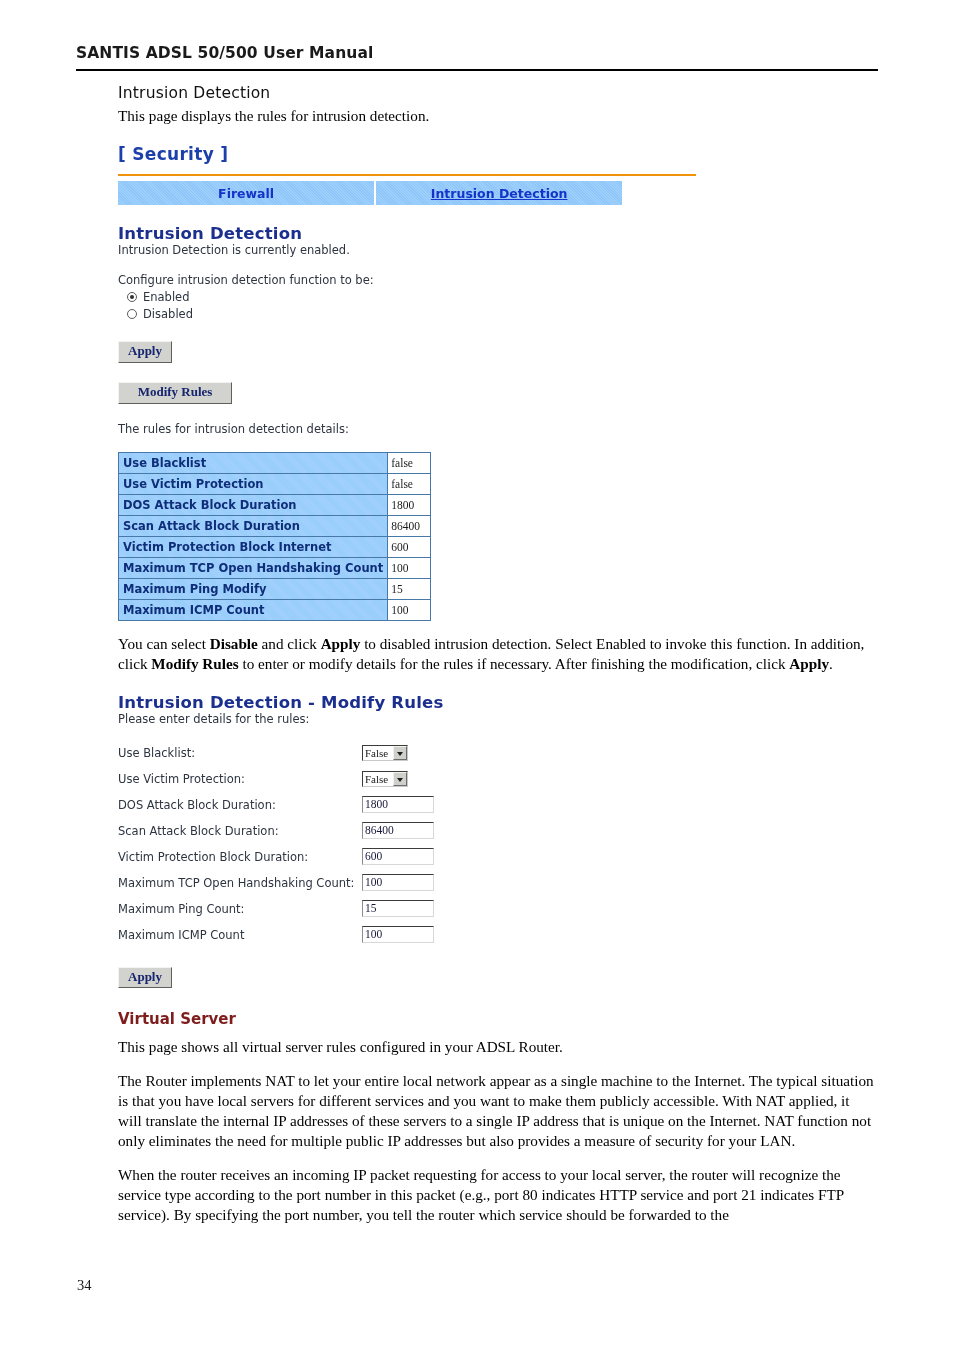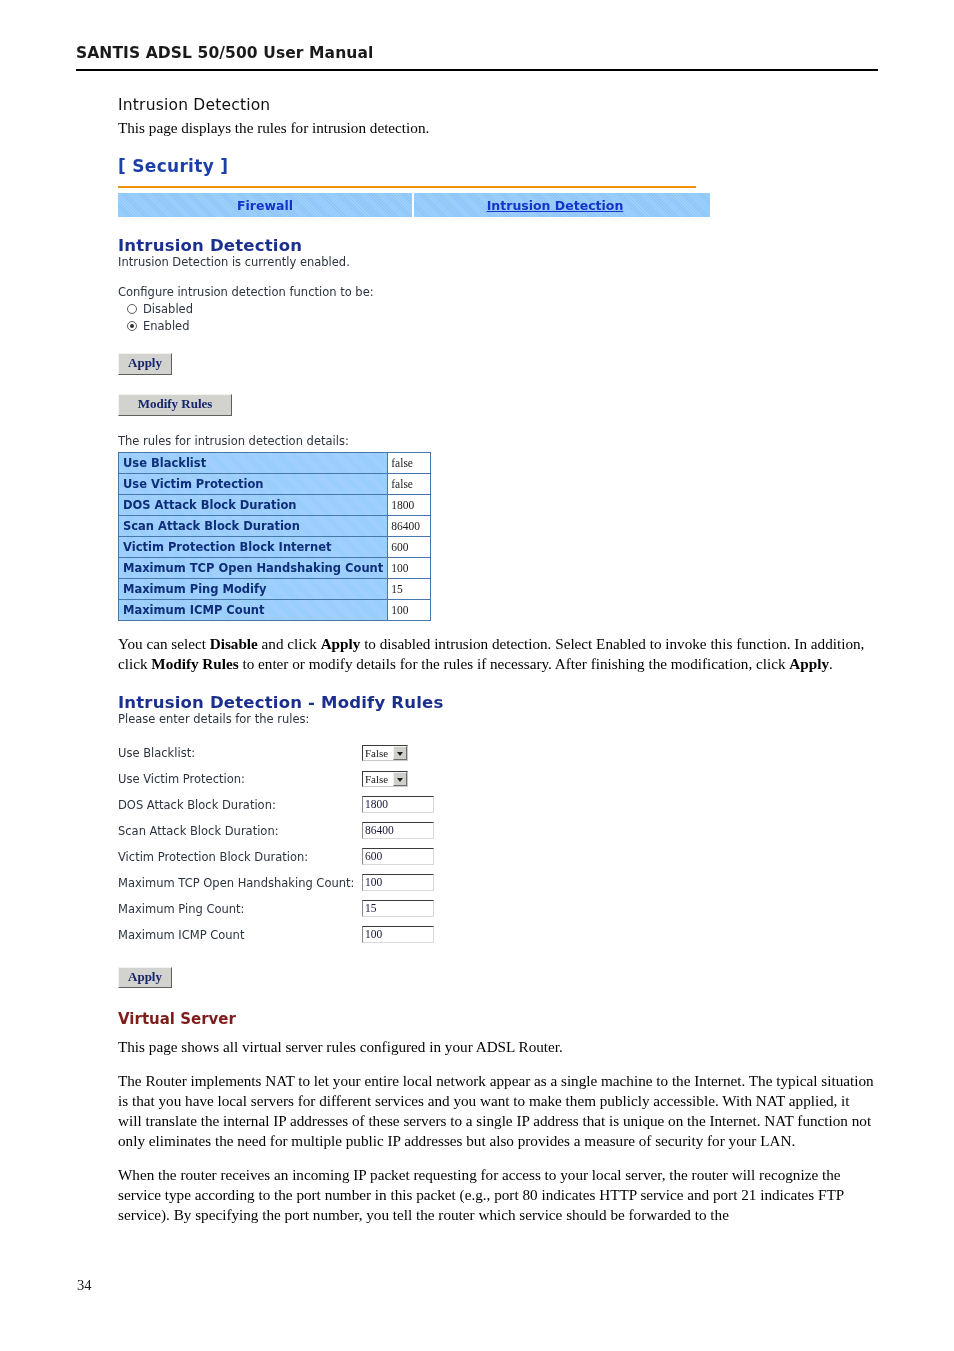--- a/index.html
+++ b/index.html
@@ -40,21 +40,21 @@
   }
   .running-header .rule {
     border-bottom: 2.2px solid #000000;
     width: 802px;
   }
 
   
   .content {
     position: absolute;
     left: 118px;
-    top: 96px;
+    top: 84px;
     width: 758px;
   }
 
   h3.sans-head {
     font-family: "DejaVu Sans", sans-serif;
     font-weight: normal;
     font-size: 15.5px;
     color: #111;
     margin: 0 0 4px 0;
     letter-spacing: 0.2px;
@@ -89,21 +89,21 @@
     letter-spacing: 0.3px;
     margin-bottom: 10px;
   }
   .orange-rule {
     border-top: 2px solid #f0920a;
     width: 578px;
     margin-bottom: 5px;
   }
   .tabbar {
     display: flex;
-    width: 592px;
+    width: 504px;
     height: 24px;
     background:
       repeating-linear-gradient(45deg, #9ed0fb 0px, #9ed0fb 1px, #8ec6fa 1px, #8ec6fa 2px),
       #96cbfa;
   }
   .tab {
     display: flex;
     align-items: center;
     justify-content: center;
     font-family: "DejaVu Sans", sans-serif;
@@ -174,21 +174,21 @@
     padding: 2px 9px 3px 9px;
     text-align: center;
     line-height: 1.15;
   }
   .btn-apply { min-width: 34px; }
   .btn-modify { min-width: 88px; padding-left: 12px; padding-right: 12px; }
 
   
   table.rules {
     border-collapse: collapse;
-    margin-top: 4px;
+    margin-top: 16px;
     font-family: "DejaVu Sans", sans-serif;
     border-radius: 18px;
   }
   table.rules td {
     border: 1px solid #4679a8;
     padding: 1px 4px 2px 4px;
     vertical-align: middle;
     height: 17px;
   }
   table.rules td.label {
@@ -325,26 +325,26 @@
         </div>
       </div>
 
       <div class="webui-h2">Intrusion Detection</div>
 
       <div class="webui-line">Intrusion Detection is currently enabled.</div>
 
       <div class="webui-line tight">Configure intrusion detection function to be:</div>
 
       <div class="radio-row">
+        <span class="radio checked"></span>
+        <span>Enabled</span>
+      </div>
+      <div class="radio-row">
         <span class="radio"></span>
         <span>Disabled</span>
-      </div>
-      <div class="radio-row">
-        <span class="radio checked"></span>
-        <span>Enabled</span>
       </div>
 
       <div style="margin-top:19px;">
         <span class="win-button btn-apply">Apply</span>
       </div>
 
       <div style="margin-top:18px;">
         <span class="win-button btn-modify">Modify Rules</span>
       </div>
 

